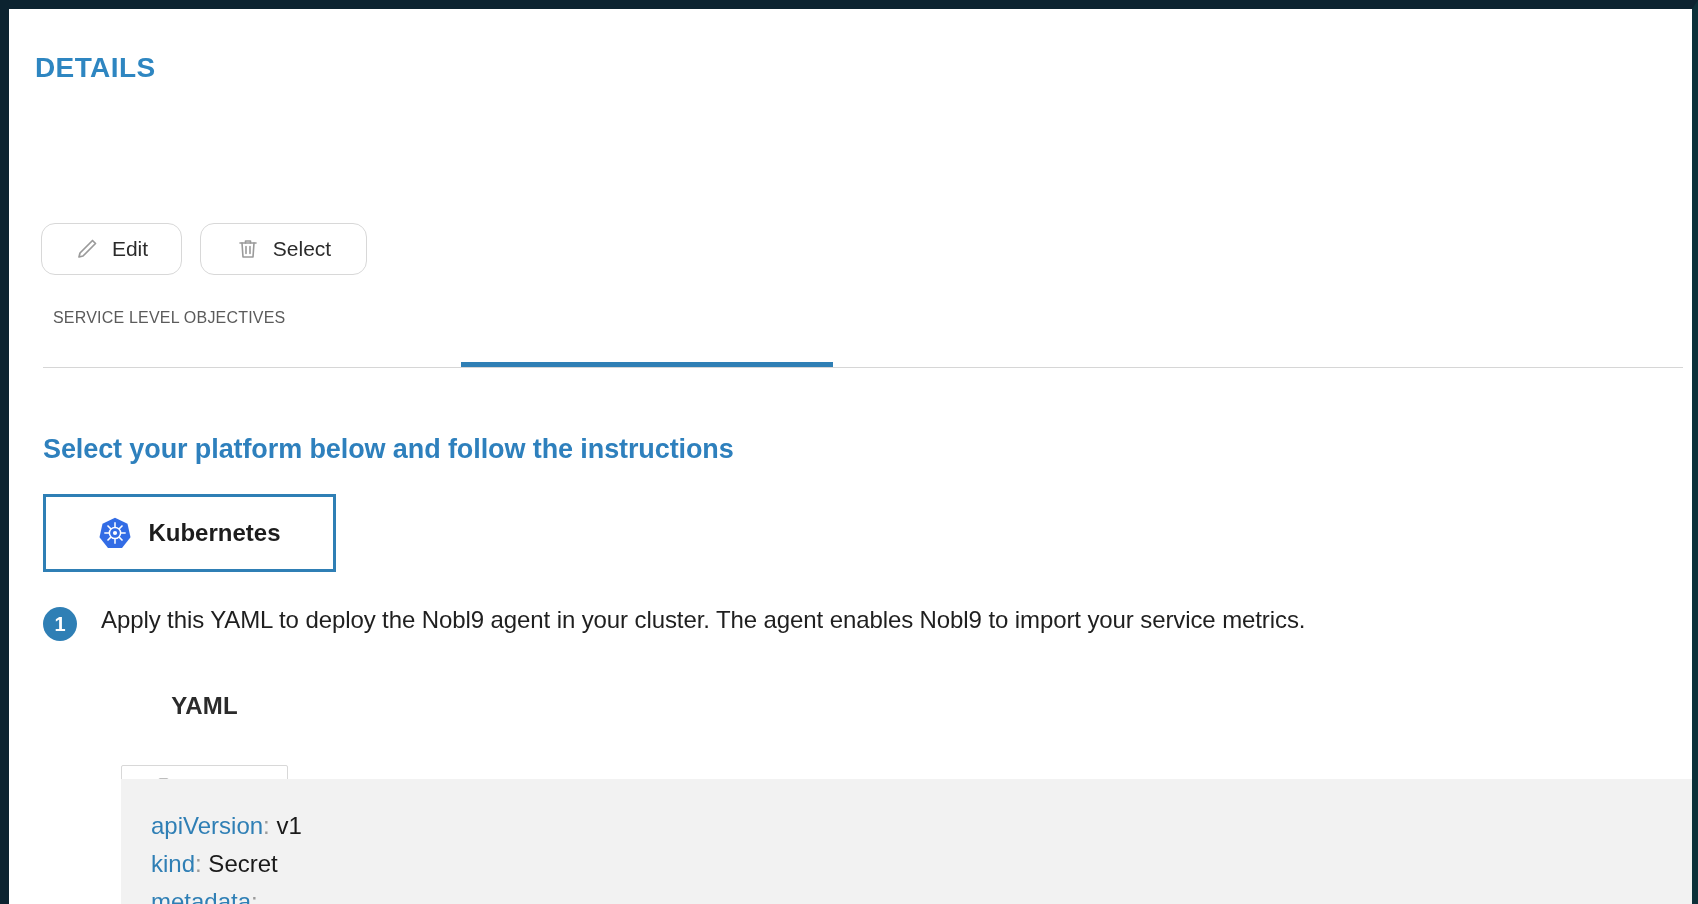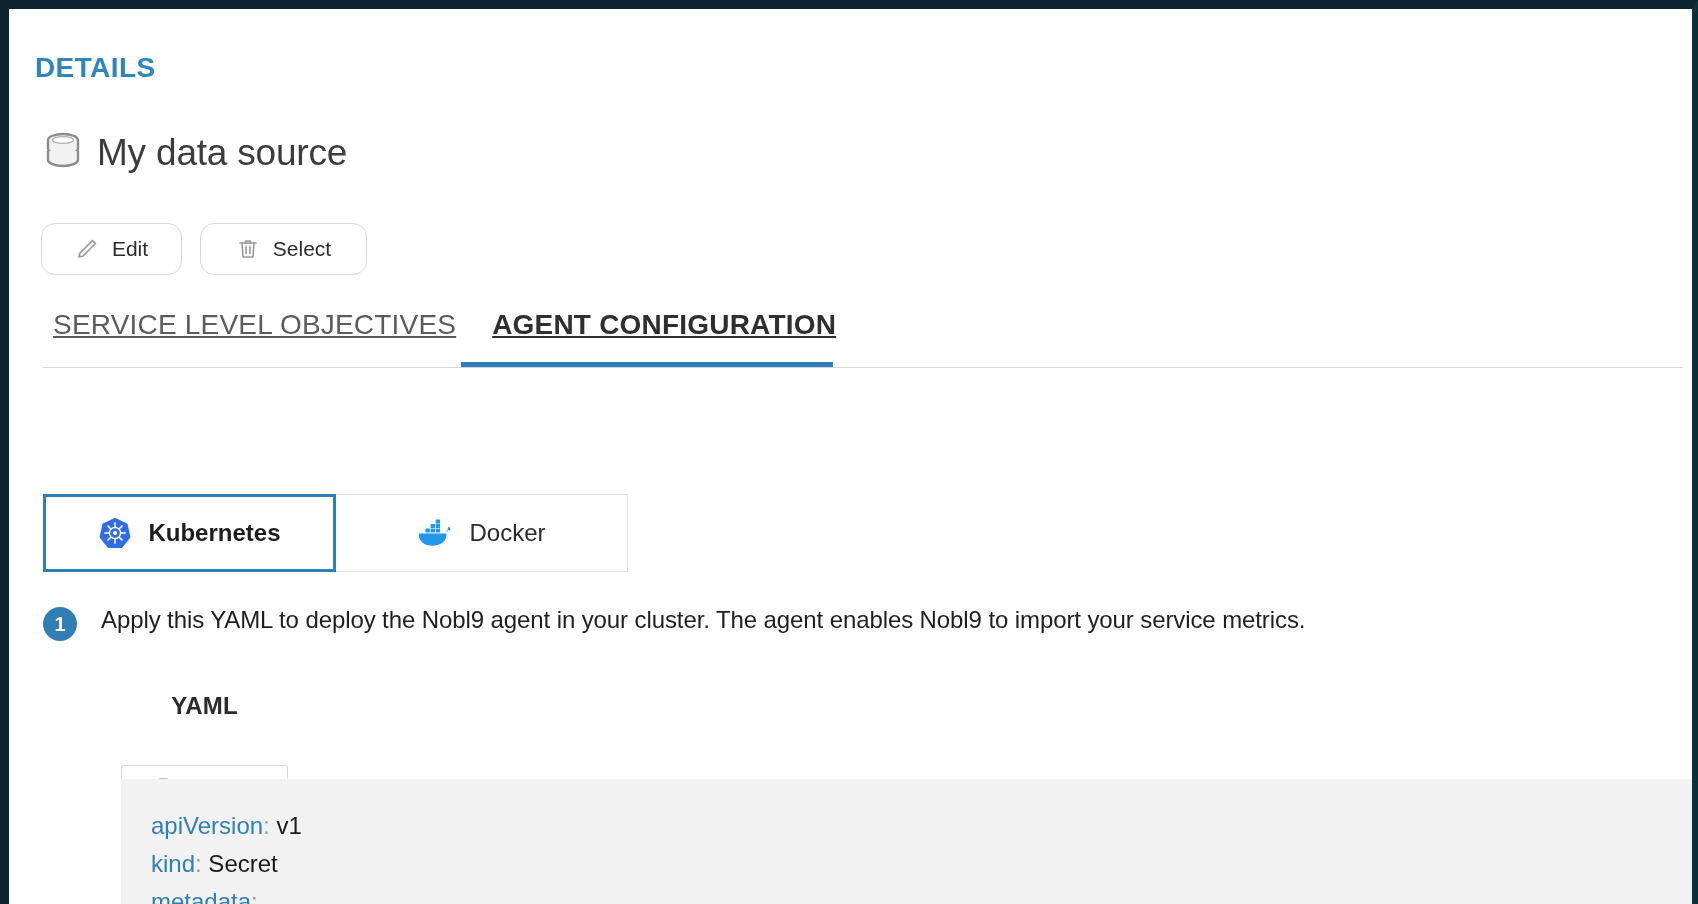--- a/index.html
+++ b/index.html
@@ -89,28 +89,27 @@
 
   
   .tabs {
     position: absolute;
     left: 26px;
     top: 300px;
     display: flex;
     align-items: flex-end;
   }
   .tab {
-    font-size: 28px;
+    font-size: 16px;
     letter-spacing: 0.2px;
     color: #5b5b5b;
     padding: 0 18px 22px 18px;
     cursor: pointer;
     white-space: nowrap;
     font-weight: 400;
-    text-decoration: underline;
   }
   .tab.active {
     color: #2f2f2f;
     font-weight: bold;
   }
   .tabs-rule {
     position: absolute;
     left: 34px;
     top: 358px;
     width: 1640px;
@@ -252,31 +251,20 @@
   .yv { color: #1a1a1a; }
 </style>
 </head>
 <body>
 
 <div id="page">
   <div id="inner">
 
     <div class="details-eyebrow">DETAILS</div>
 
-    <div class="title-row">
-      <span class="ds-icon-wrap">
-        <svg class="ds-icon" viewBox="0 0 40 42" xmlns="http://www.w3.org/2000/svg">
-          <ellipse cx="20" cy="8" rx="15" ry="6" fill="#f2f2f2" stroke="#8c8c8c" stroke-width="2.4"></ellipse>
-          <path d="M5 8 v9 c0 3.3 6.7 6 15 6 s15 -2.7 15 -6 V8" fill="#f2f2f2" stroke="#8c8c8c" stroke-width="2.4"></path>
-          <path d="M5 19 v9 c0 3.3 6.7 6 15 6 s15 -2.7 15 -6 v-9" fill="#f2f2f2" stroke="#8c8c8c" stroke-width="2.4"></path>
-          <ellipse cx="20" cy="8" rx="10.5" ry="3.4" fill="#ffffff" stroke="#b0b0b0" stroke-width="1.4"></ellipse>
-        </svg>
-      </span>
-      <span class="title-text">My data source</span>
-    </div>
 
     <div class="actions">
       <button class="btn btn-edit">
         <span>
           <svg width="24" height="24" viewBox="0 0 24 24" fill="none" stroke="#9a9a9a" stroke-width="1.7" stroke-linecap="round" stroke-linejoin="round">
             <path d="M17.5 3.5 L20.5 6.5 L8 19 L4 20 L5 16 Z"></path>
           </svg>
         </span>
         <span>Edit</span>
       </button>
@@ -290,63 +278,42 @@
           </svg>
         </span>
         <span>Select</span>
       </button>
     </div>
 
     <div class="tabs">
       <div class="tab">
         <span>SERVICE LEVEL OBJECTIVES</span>
       </div>
-      <div class="tab active">
-        <span>AGENT CONFIGURATION</span>
-      </div>
     </div>
     <div class="tabs-rule"></div>
     <div class="tab-underline"></div>
 
+    <div class="section-heading">Select your platform below and follow the instructions</div>
 
     <div class="platforms">
       <div class="platform selected">
         <span>
           <svg width="34" height="34" viewBox="0 0 34 34" xmlns="http://www.w3.org/2000/svg">
             <polygon points="17,1.8 29.5,7.8 32.5,21.3 24,32 10,32 1.5,21.3 4.5,7.8" fill="#326ce5"></polygon>
             <g fill="none" stroke="#ffffff" stroke-width="1.5">
               <circle cx="17" cy="17" r="5.6"></circle>
               <path d="M17 6.2 v5.2 M17 22.6 v5.2 M6.3 17 h5.1 M22.6 17 h5.1
                        M9.5 9.5 l3.6 3.6 M20.9 20.9 l3.6 3.6
                        M24.5 9.5 l-3.6 3.6 M13.1 20.9 l-3.6 3.6"></path>
             </g>
             <circle cx="17" cy="17" r="2.1" fill="#ffffff"></circle>
           </svg>
         </span>
         <span>Kubernetes</span>
       </div>
-      <div class="platform">
-        <span>
-          <svg width="36" height="28" viewBox="0 0 36 28" xmlns="http://www.w3.org/2000/svg">
-            <g fill="#2396ed">
-              <rect x="8.5" y="9.5" width="4.4" height="4.1" rx="0.4"></rect>
-              <rect x="13.6" y="9.5" width="4.4" height="4.1" rx="0.4"></rect>
-              <rect x="18.7" y="9.5" width="4.4" height="4.1" rx="0.4"></rect>
-              <rect x="13.6" y="4.9" width="4.4" height="4.1" rx="0.4"></rect>
-              <rect x="18.7" y="4.9" width="4.4" height="4.1" rx="0.4"></rect>
-              <rect x="18.7" y="0.4" width="4.4" height="4.1" rx="0.4"></rect>
-              <path d="M2 14.6 h27.4 c0.4 3.4 -0.7 6.4 -3 8.5 c-2.7 2.5 -6.7 3.6 -11.3 3.6
-                       c-5.4 0 -9.9 -2 -12 -6.2 C1.8 18.6 1.5 16.5 2 14.6 Z"></path>
-              <path d="M28.6 12.4 c1.4 -1.1 3 -1.3 4.6 -0.7 c0.4 -1.6 -0.1 -3 -1.3 -4.1
-                       c-1.3 1.4 -1.6 3.1 -1.1 4.8 Z"></path>
-            </g>
-          </svg>
-        </span>
-        <span>Docker</span>
-      </div>
     </div>
 
     <div class="step">
       <div class="step-badge">1</div>
       <div class="step-text">Apply this YAML to deploy the Nobl9 agent in your cluster. The agent enables Nobl9 to import your service metrics.</div>
     </div>
 
     <div class="yaml-header">
       <span class="yaml-label">YAML</span>
       <button class="copy-btn">

